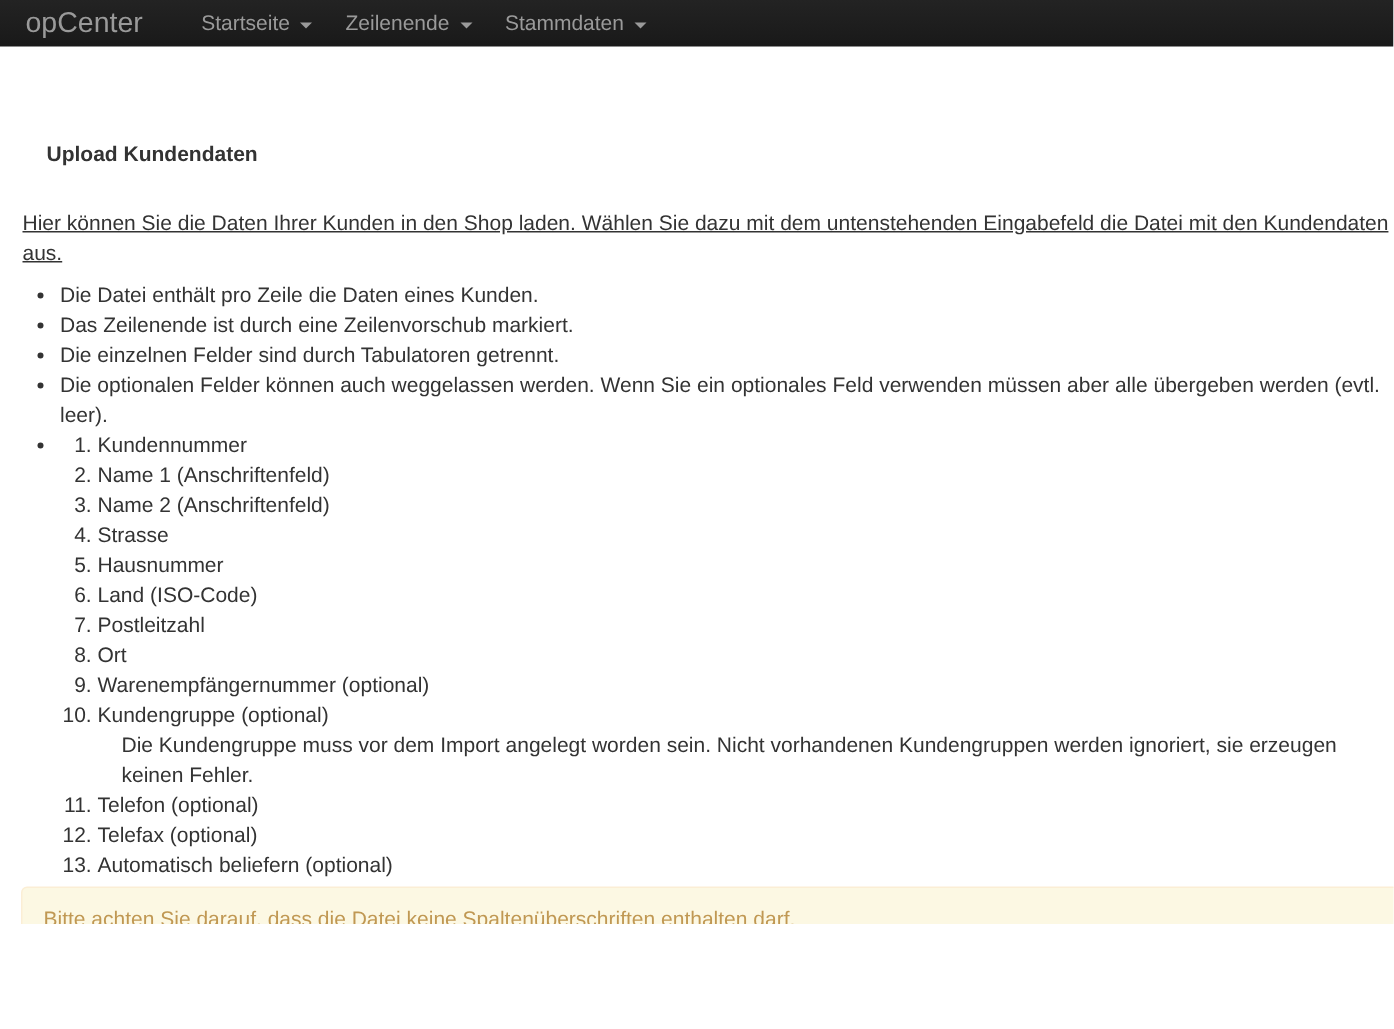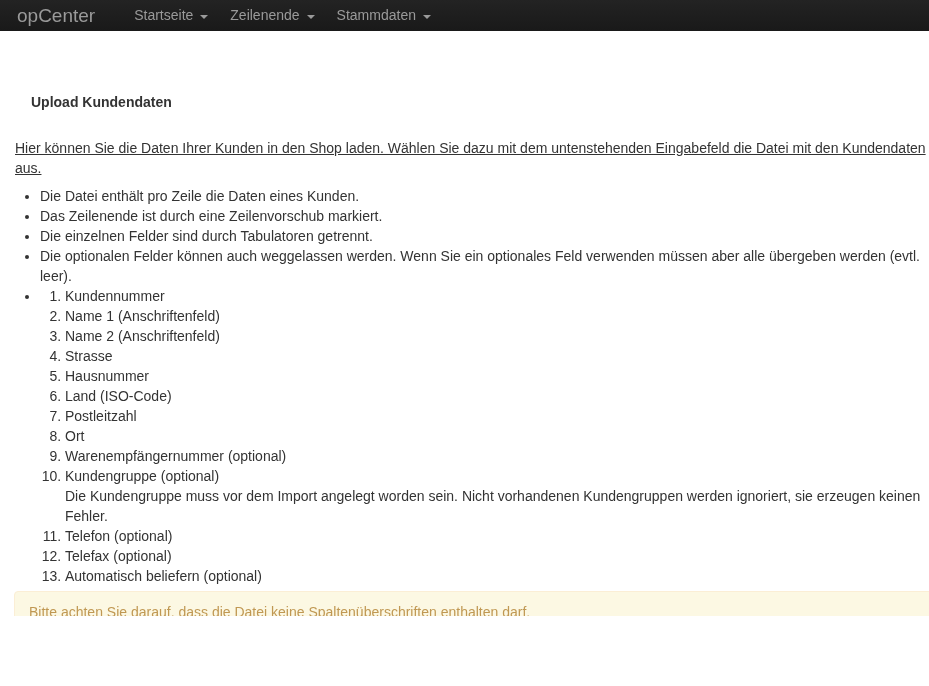--- a/index.html
+++ b/index.html
@@ -44,21 +44,21 @@
   }
 
   
   .content { padding: 45px 0 0 15px; }
   .page-title { font-size: 14px; font-weight: bold; line-height: 20px; margin: 16px; }
   .intro { margin: 26px 0 0 0; text-decoration: underline; }
   ul.rules { margin: 8px 0 0 0; padding: 0 0 0 25px; }
   ul.rules > li { line-height: 20px; }
   ol.fields { margin: 0; padding: 0 0 0 25px; }
   ol.fields > li { line-height: 20px; }
-  .field-note { line-height: 20px; }
+  .field-note { line-height: 20px; margin-left: 16px; }
 
   
   .alert {
     margin: 5px -12px 0 -1px;
     background: var(--warning_bg, #fcf8e3);
     border: 1px solid var(--warning_border, #fbeed5);
     border-radius: 4px;
     color: var(--warning_text, #c09853);
     padding: 10px 14px;
     line-height: 20px;

